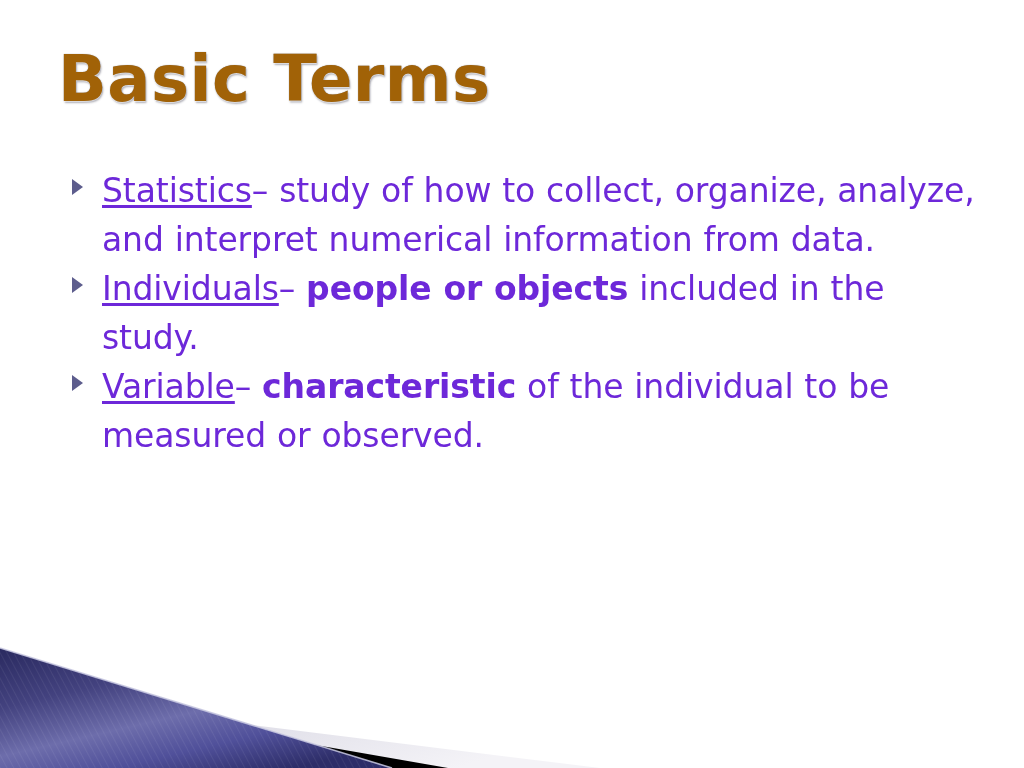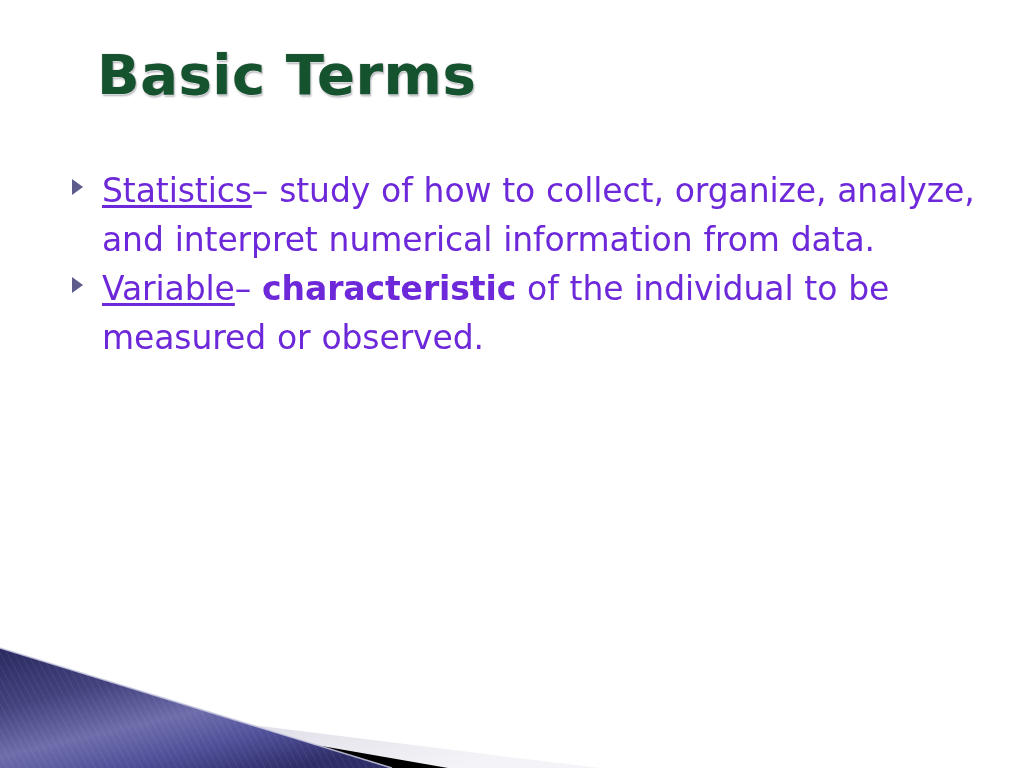--- a/index.html
+++ b/index.html
@@ -20,31 +20,30 @@
     height: 768px;
     background: #ffffff;
     overflow: hidden;
   }
 
   
   .slide-title {
     position: absolute;
     left: 58px;
     top: 46px;
-    font-size: 56px;
+    font-size: 64px;
     font-weight: bold;
     letter-spacing: 0.5px;
-    color: #14532d;
+    color: #a16207;
     line-height: 1.05;
     text-shadow:
        0px 1px 0px rgba(255,255,255,0.55),
        1px 2px 2px rgba(60,60,80,0.40),
        0px 0px 1px rgba(35,35,55,0.55);
     white-space: nowrap;
-    margin-left: 39px;
   }
 
   
   .body-list {
     position: absolute;
     left: 66px;
     top: 166px;
     width: 920px;
   }
   .bullet-row {
@@ -100,20 +99,24 @@
 
   <div class="slide-title">Basic Terms</div>
 
   <div class="body-list">
 
     <div class="bullet-row">
       <span class="bullet-marker"></span>
       <span class="bullet-text"><span class="term">Statistics</span><span>– </span><span>study of how to collect, organize, analyze, and interpret numerical information from data.</span></span>
     </div>
 
+    <div class="bullet-row">
+      <span class="bullet-marker"></span>
+      <span class="bullet-text"><span class="term">Individuals</span><span>– </span><span class="emph">people or objects</span><span> included in the study.</span></span>
+    </div>
 
     <div class="bullet-row">
       <span class="bullet-marker"></span>
       <span class="bullet-text"><span class="term">Variable</span><span>– </span><span class="emph">characteristic</span><span> of the individual to be measured or observed.</span></span>
     </div>
 
   </div>
 
   <div class="corner-art">
     <svg viewBox="0 0 640 140" xmlns="http://www.w3.org/2000/svg">

